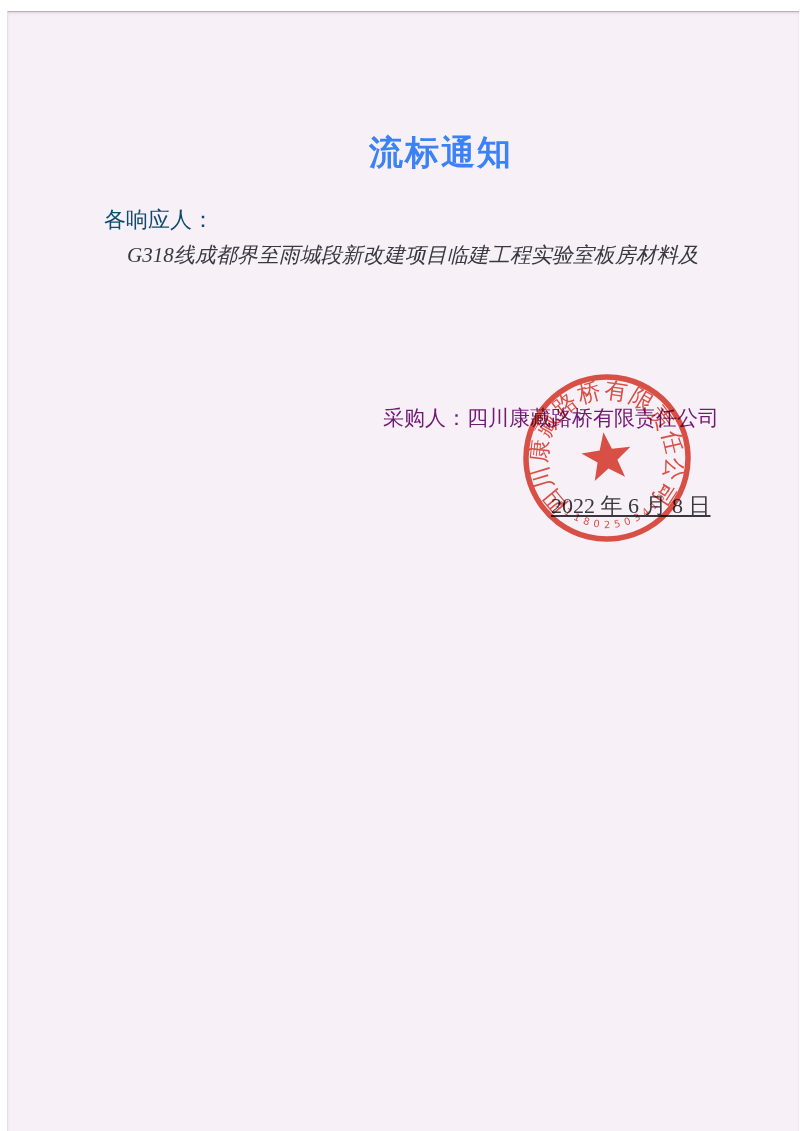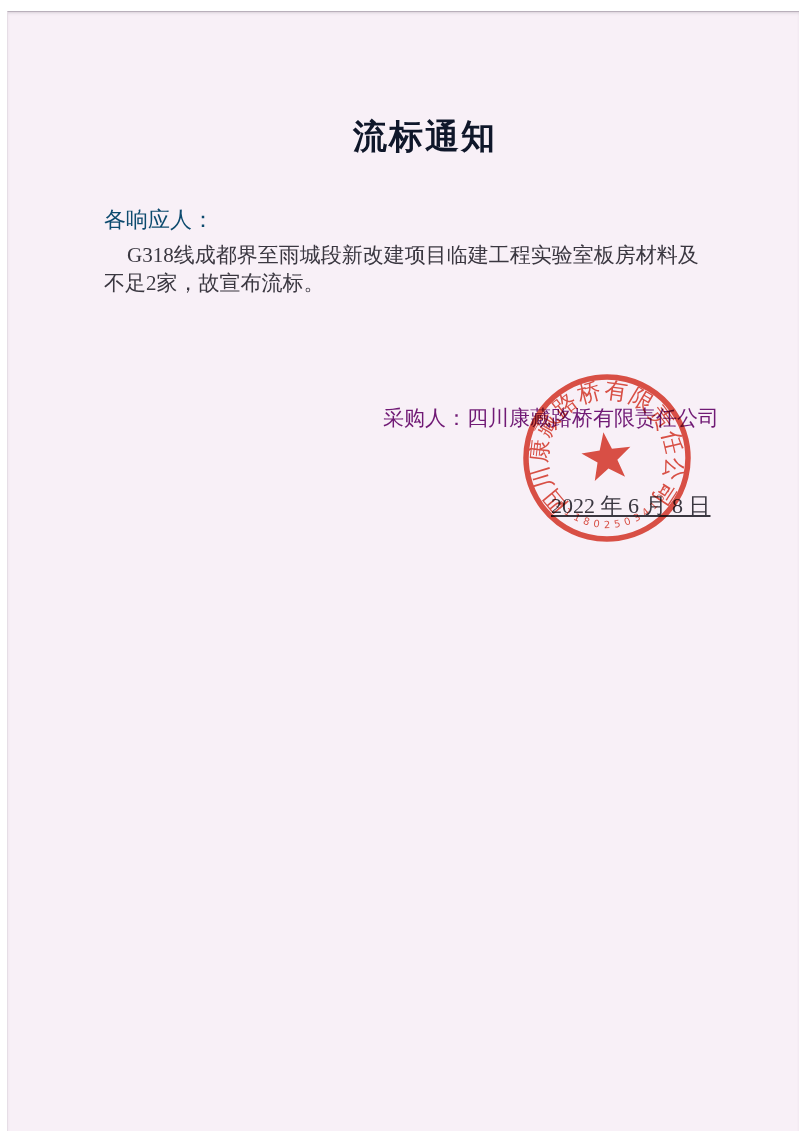--- a/index.html
+++ b/index.html
@@ -9,33 +9,33 @@
     font-family:"Liberation Serif","DejaVu Serif",serif;
   }
   .paper{
     position:absolute;left:7px;top:11px;right:1px;bottom:0;
     background:#f8f0f7;
     border-top:1px solid rgba(110,100,115,.45);
     border-left:1px solid rgba(150,140,155,.18);
     box-shadow:inset 0 2px 3px -1px rgba(100,90,105,.22);
   }
   .doc-title{
-    position:absolute;left:353px;top:118px;margin:0;
+    position:absolute;left:353px;top:118px;margin:16px;
     font-size:34px;line-height:38px;font-weight:700;
-    letter-spacing:2px;color:#0f172a;white-space:nowrap;
+    letter-spacing:2px;color:#3b82f6;white-space:nowrap;
   }
   .salutation{
     position:absolute;left:104px;top:206px;
     font-size:22px;line-height:28px;color:#0c4a6e;white-space:nowrap;
   }
   .para{
     position:absolute;left:104px;top:241px;width:620px;
     font-size:21px;line-height:28px;color:#3a3740;
   }
-  .para .line{white-space:nowrap;}
+  .para .line{white-space:nowrap;font-style:italic;}
   .para .indent{padding-left:23px;}
   .purchaser{
     position:absolute;left:383px;top:404px;
     font-size:21px;line-height:28px;color:#701a75;white-space:nowrap;
   }
   .date-line{
     position:absolute;left:551px;top:493px;
     font-size:22px;line-height:26px;color:#3a3740;white-space:nowrap;text-decoration:underline;
   }
   .seal{
@@ -56,21 +56,20 @@
 <body>
 
 <div class="paper"></div>
 
 <h1 class="doc-title">流标通知</h1>
 
 <div class="salutation">各响应人：</div>
 
 <div class="para">
   <div class="line indent">G318线成都界至雨城段新改建项目临建工程实验室板房材料及</div>
-  <div class="line">不足2家，故宣布流标。</div>
 </div>
 
 <div class="purchaser"><span>采购人：</span><span>四川康藏路桥有限责任公司</span></div>
 
 <div class="date-line">2022 年 6 月 8 日</div>
 
 <div class="seal">
   <svg width="180" height="180" viewBox="0 0 180 180">
     <defs>
       <path id="sealArcCompany" d="M 47.57,132.43 A 60,60 0 1 1 132.43,132.43" fill="none"></path>

